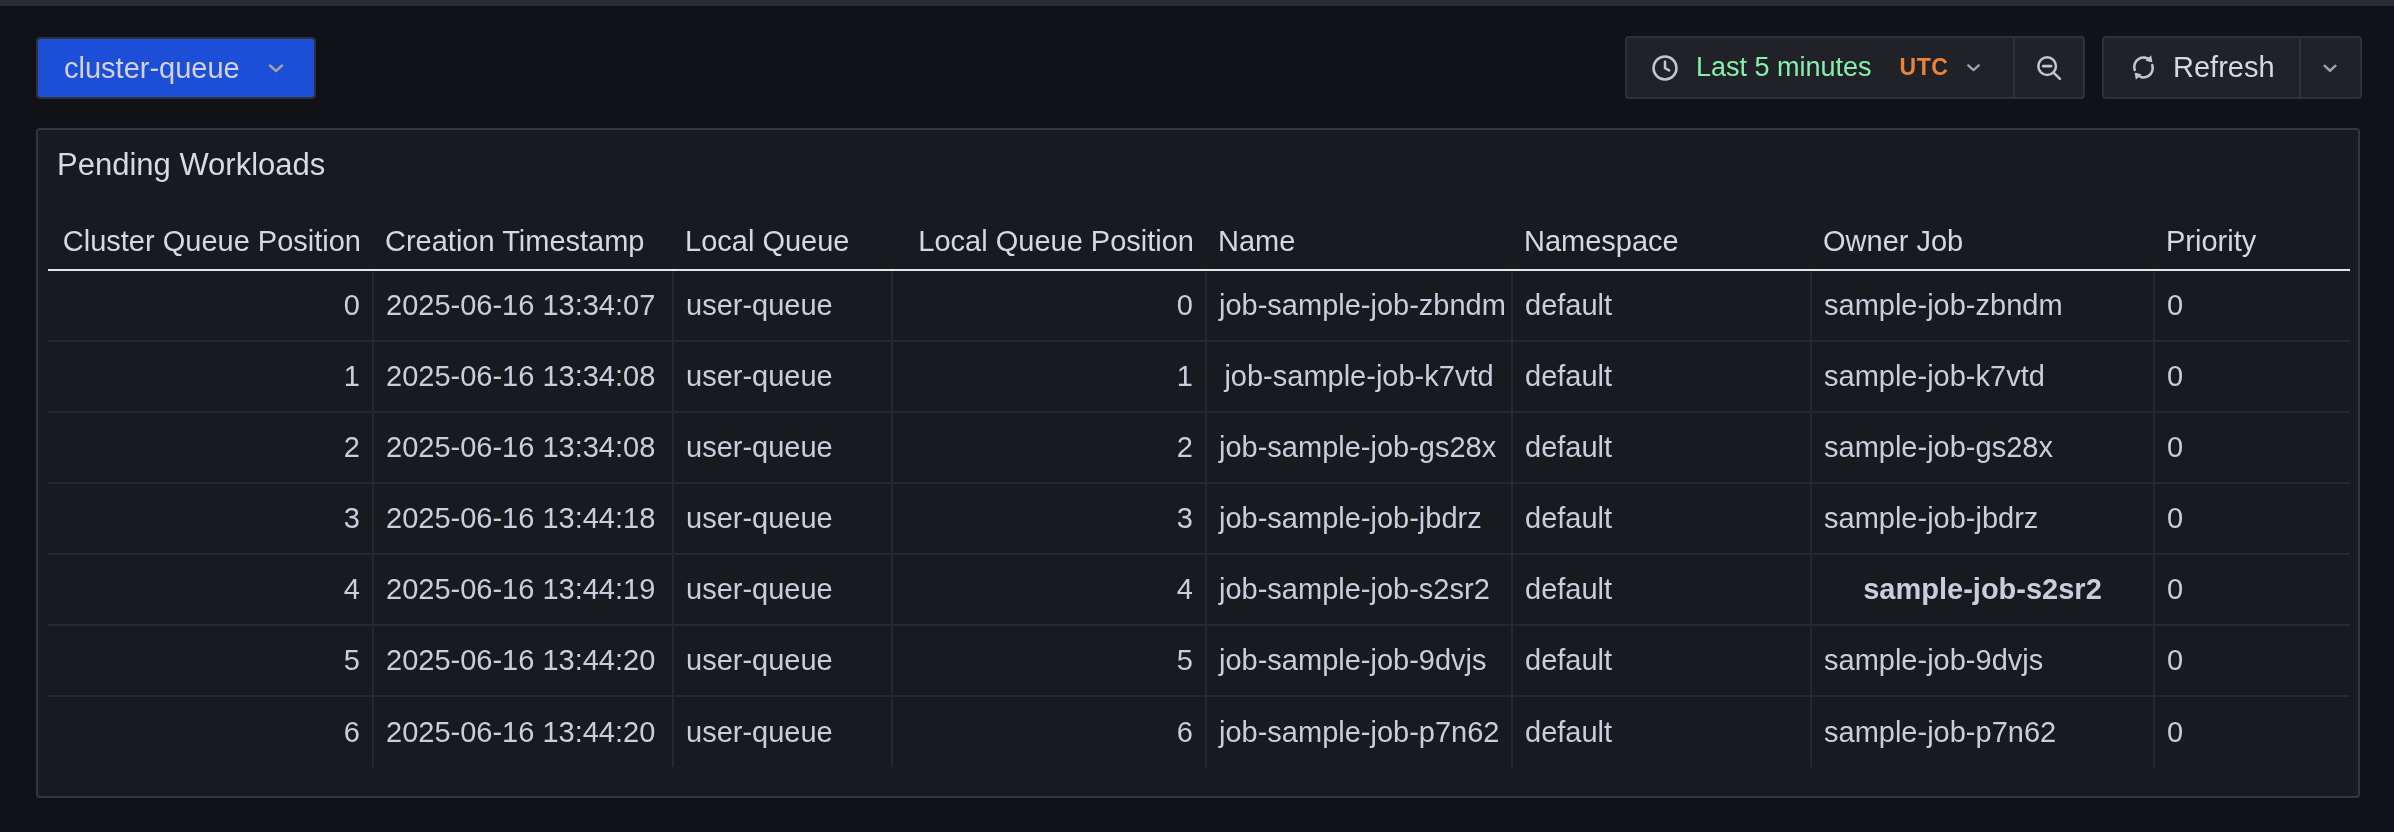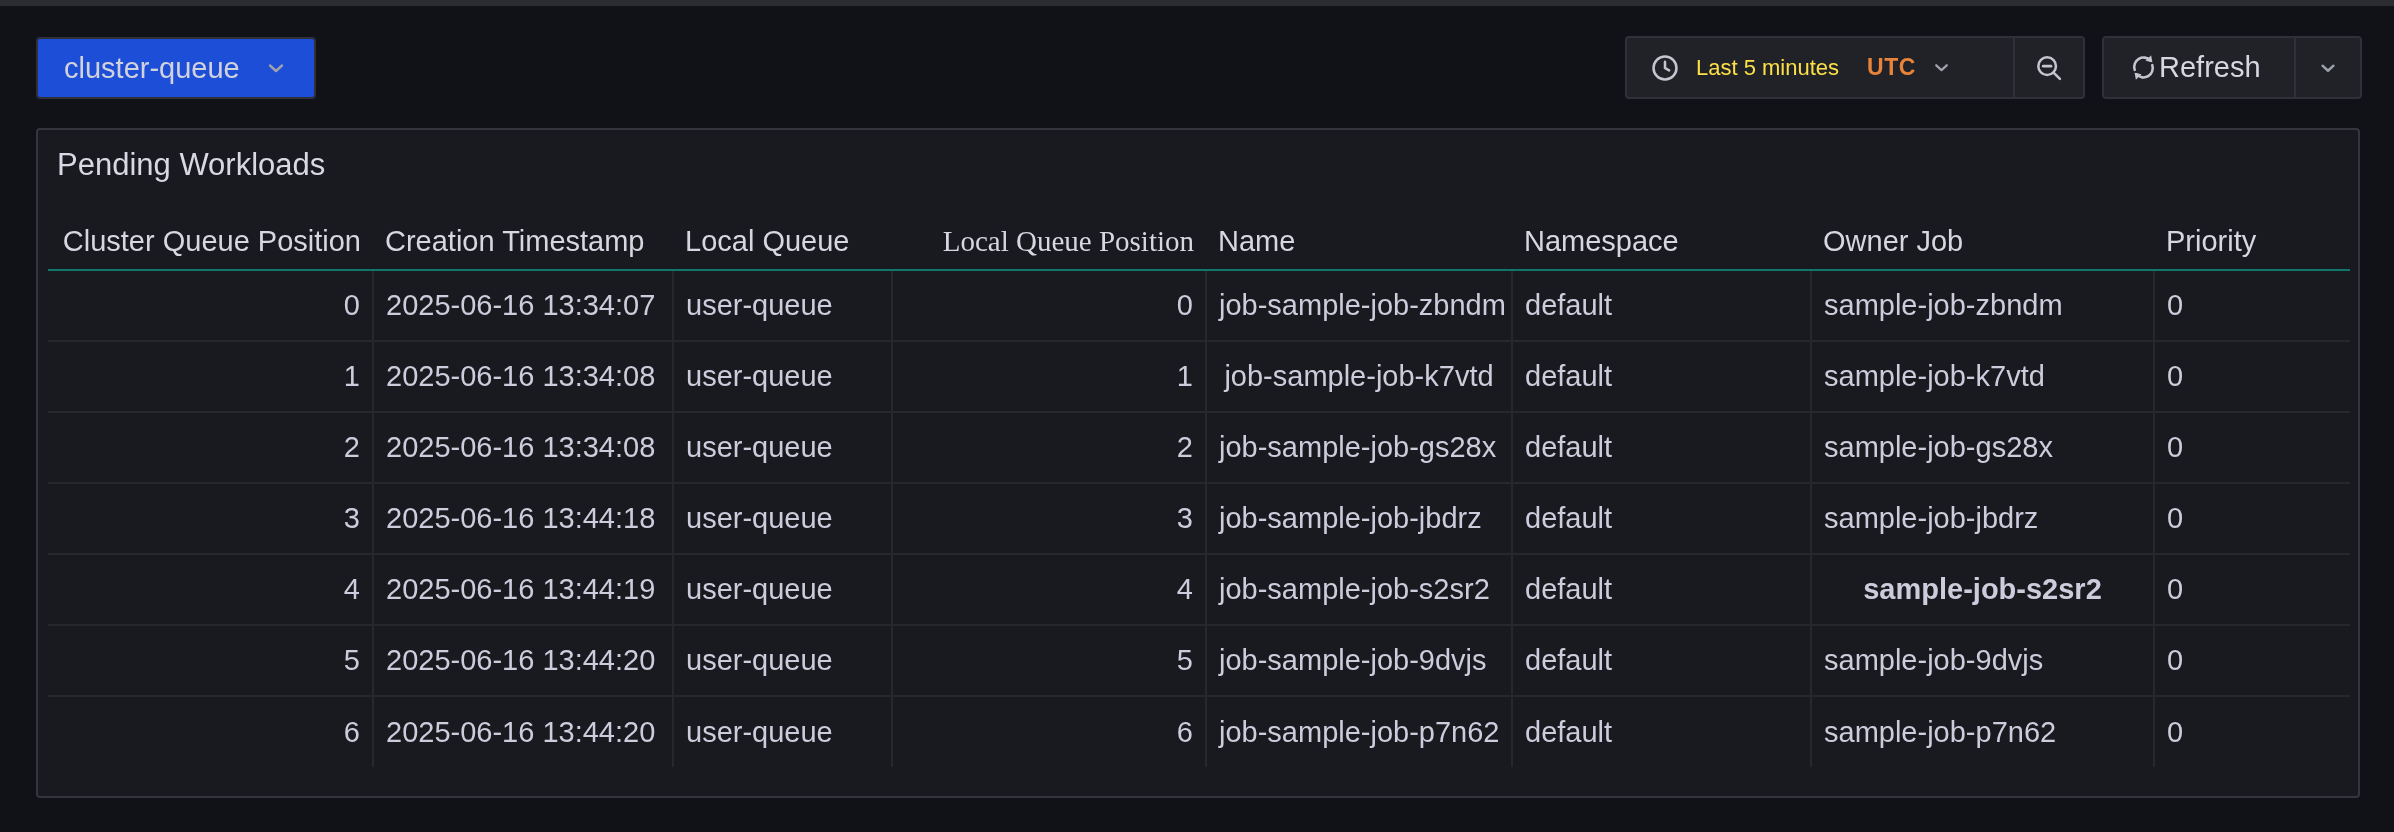--- a/index.html
+++ b/index.html
@@ -52,25 +52,25 @@
   }
   .btn-group .seg {
     display: flex; align-items: center;
     background: transparent; border: none;
     color: #d1d2dc; font-family: inherit;
     cursor: pointer;
   }
   .btn-group .seg + .seg { border-left: 2px solid #2e3138; }
   .time-group { left: 1625px; width: 460px; }
   .time-main { gap: 15px; padding: 0 22px; flex: 1; }
-  .time-text { font-size: 22px; color: #fde047; white-space: nowrap; }
+  .time-text { font-size: 27px; color: #86efac; white-space: nowrap; }
   .utc-badge { font-size: 23px; font-weight: 700; color: #e8843a; letter-spacing: 0.5px; margin-left: 13px; }
   .zoom-out-seg { width: 70px; justify-content: center; }
   .refresh-group { left: 2102px; width: 260px; }
-  .refresh-main { gap: 0; padding: 8px 24px; flex: 1; }
+  .refresh-main { gap: 14px; padding: 8px 24px; flex: 1; }
   .refresh-text { font-size: 29px; font-weight: 500; color: #d6d7e0; }
   .caret-seg { width: 66px; justify-content: center; }
   
   .panel {
     position: absolute; left: 36px; top: 128px;
     width: 2324px; height: 670px;
     background: #181a1f;
     border: 2px solid #33363d; border-radius: 4px;
   }
   .panel-title {
@@ -82,21 +82,21 @@
   table.gf-table {
     position: absolute; left: 10px; top: 84px;
     width: 2302px;
     border-collapse: collapse; table-layout: fixed;
   }
   table.gf-table th {
     height: 56px;
     padding: 0 12px;
     font-size: 29px; font-weight: 500; color: #d6d7e1;
     white-space: nowrap; overflow: hidden;
-    border-bottom: 2px solid #0f766e;
+    border-bottom: 2px solid #e5e5e5;
     cursor: pointer;
   }
   table.gf-table td {
     height: 71px;
     padding: 0 12px;
     font-size: 29px; color: #ccccdc;
     white-space: nowrap; overflow: hidden;
     border-bottom: 2px solid #26282c;
     border-right: 2px solid #26282c;
   }
@@ -178,21 +178,21 @@
         <col style="width: 306px;">
         <col style="width: 299px;">
         <col style="width: 343px;">
         <col style="width: 196px;">
       </colgroup>
     <thead>
         <tr id="thead-row">
           <th style="text-align: right;">Cluster Queue Position</th>
           <th style="text-align: left;">Creation Timestamp</th>
           <th style="text-align: left;">Local Queue</th>
-          <th style="text-align: right; font-family: Liberation Serif, serif;">Local Queue Position</th>
+          <th style="text-align: right;">Local Queue Position</th>
           <th style="text-align: left;">Name</th>
           <th style="text-align: left;">Namespace</th>
           <th style="text-align: left;">Owner Job</th>
           <th style="text-align: left;">Priority</th>
         </tr>
       </thead>
     <tbody id="table-body">
         <tr>
           <td style="text-align: right;">0</td>
           <td style="text-align: left;">2025-06-16 13:34:07</td>

